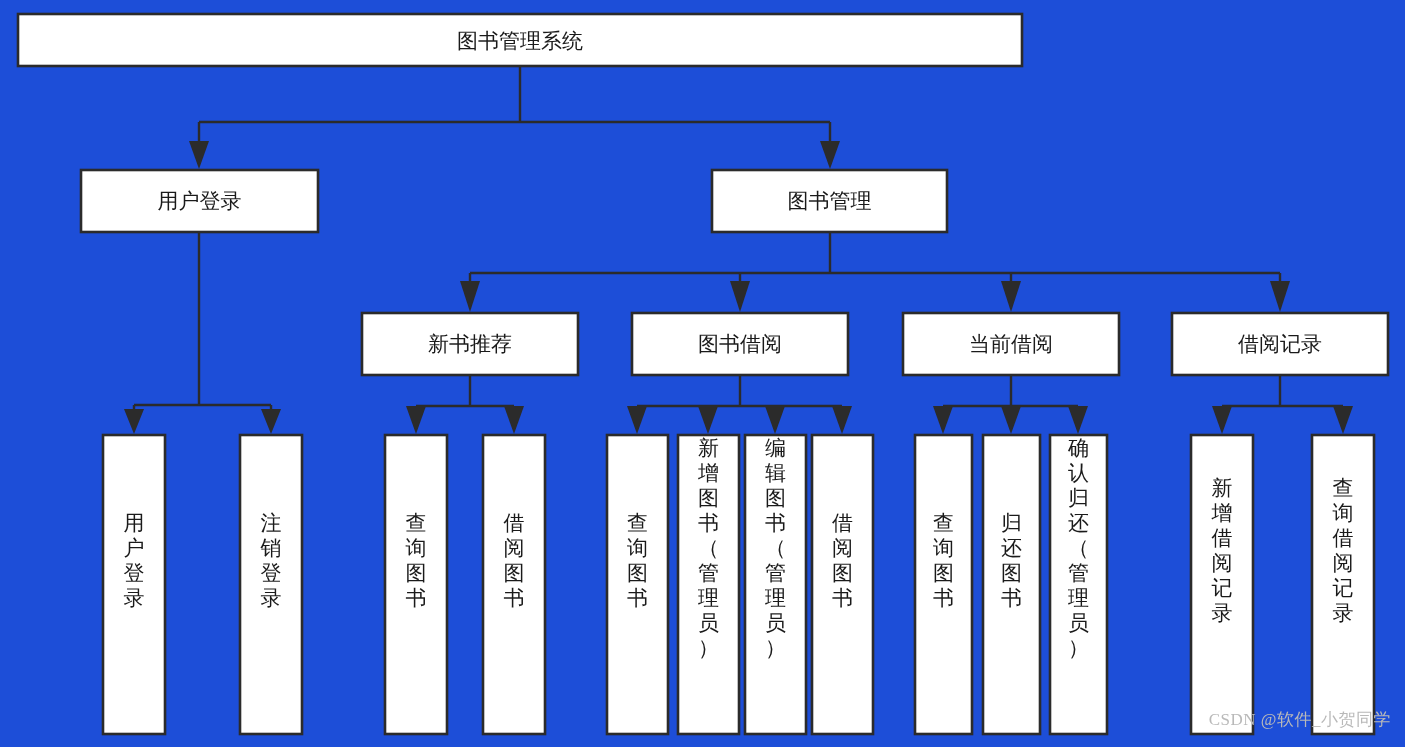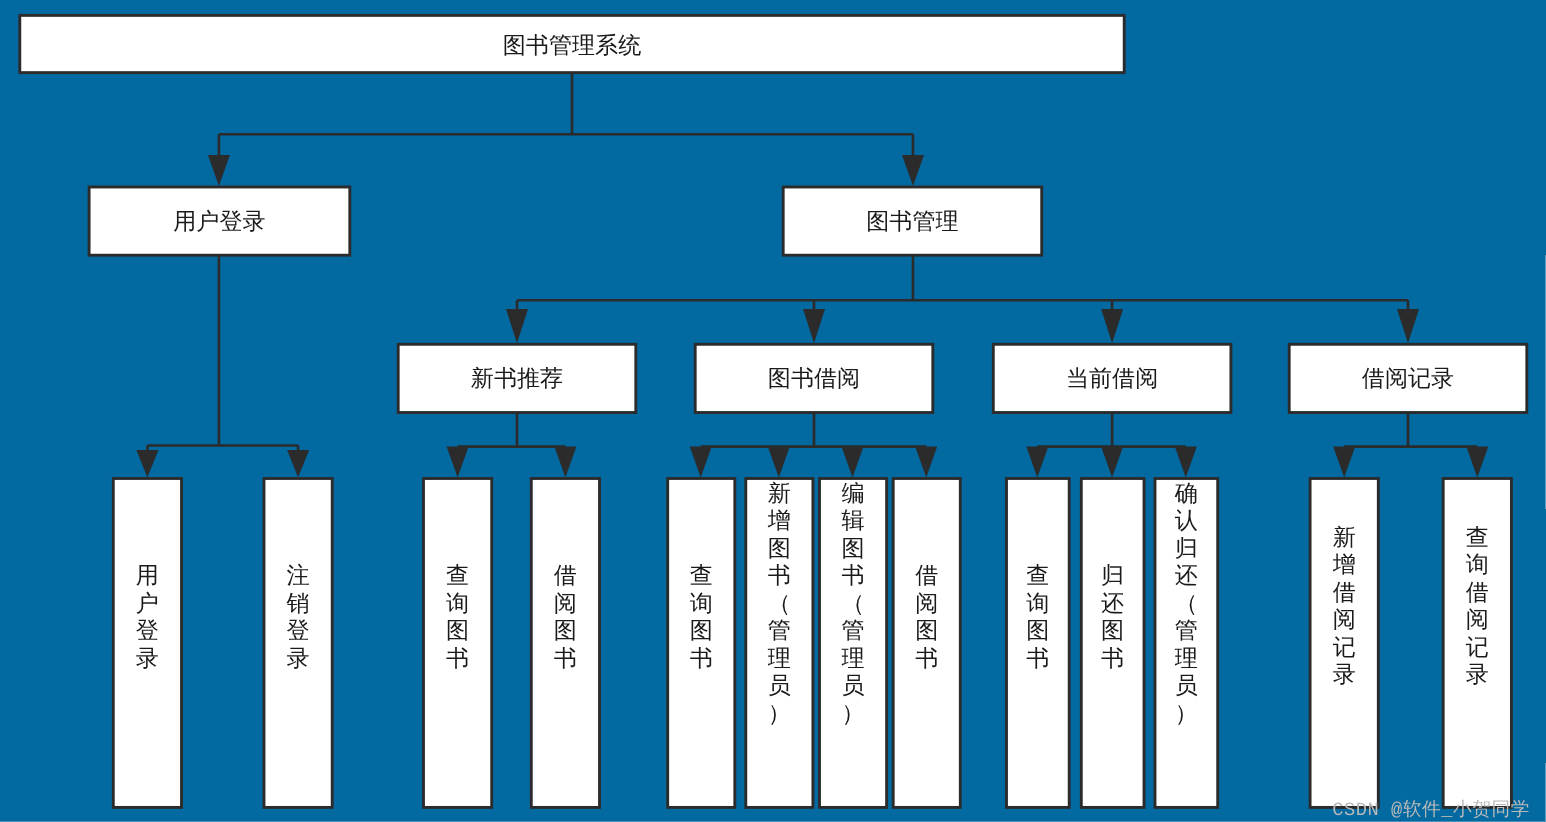--- a/index.html
+++ b/index.html
@@ -11,21 +11,21 @@
     width: 1405px;
     height: 747px;
     font-family: "DejaVu Sans", "Liberation Sans", sans-serif;
     overflow: hidden;
     position: relative;
   }
   #diagram-root {
     position: relative;
     width: 1405px;
     height: 747px;
-    background: #0369a1;
+    background: #1d4ed8;
   }
   svg.diagram {
     position: absolute;
     top: 0;
     left: 0;
     width: 1405px;
     height: 747px;
     display: block;
   }
   .node-box {
@@ -52,22 +52,22 @@
   }
   .node-label-vertical {
     fill: #1a1a1a;
     font-family: "DejaVu Sans", "Liberation Sans", sans-serif;
     font-size: 21px;
     text-anchor: middle;
   }
   .watermark {
     position: absolute;
     right: 14px;
-    bottom: 0;
-    font-family: Liberation Mono, monospace;
+    bottom: 16px;
+    font-family: Liberation Serif, serif;
     font-size: 17px;
     color: #b9b9b9;
     letter-spacing: 0.5px;
     white-space: nowrap;
     pointer-events: none;
   }
 </style>
 </head>
 <body>
 

